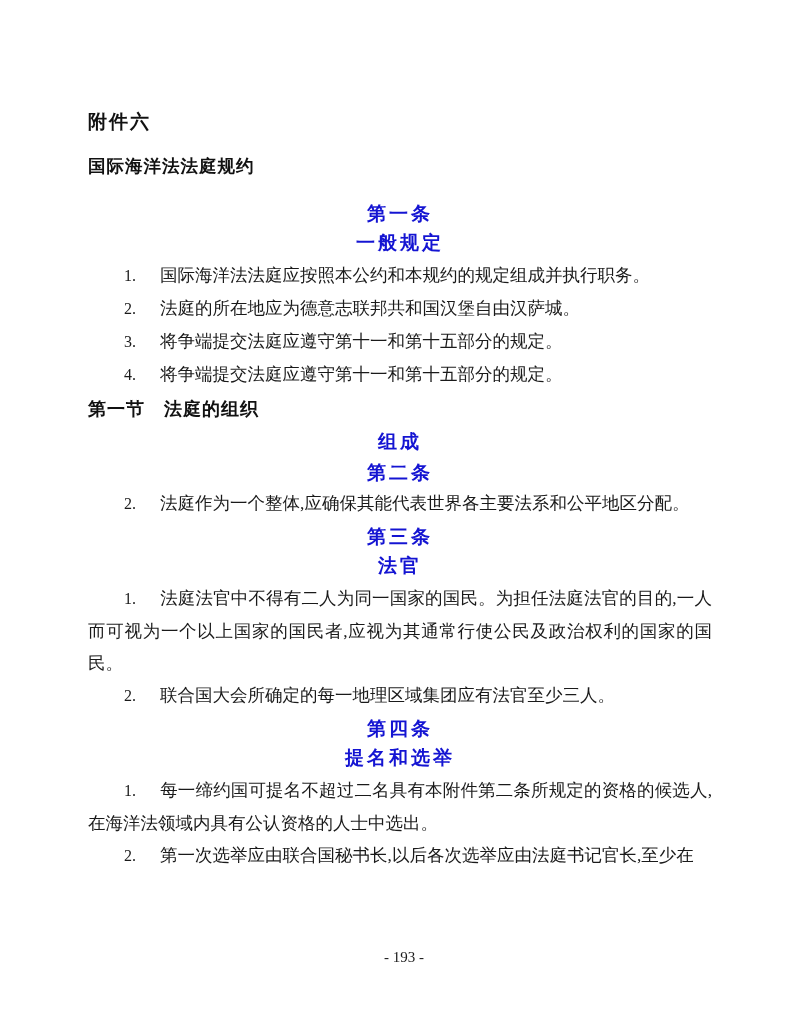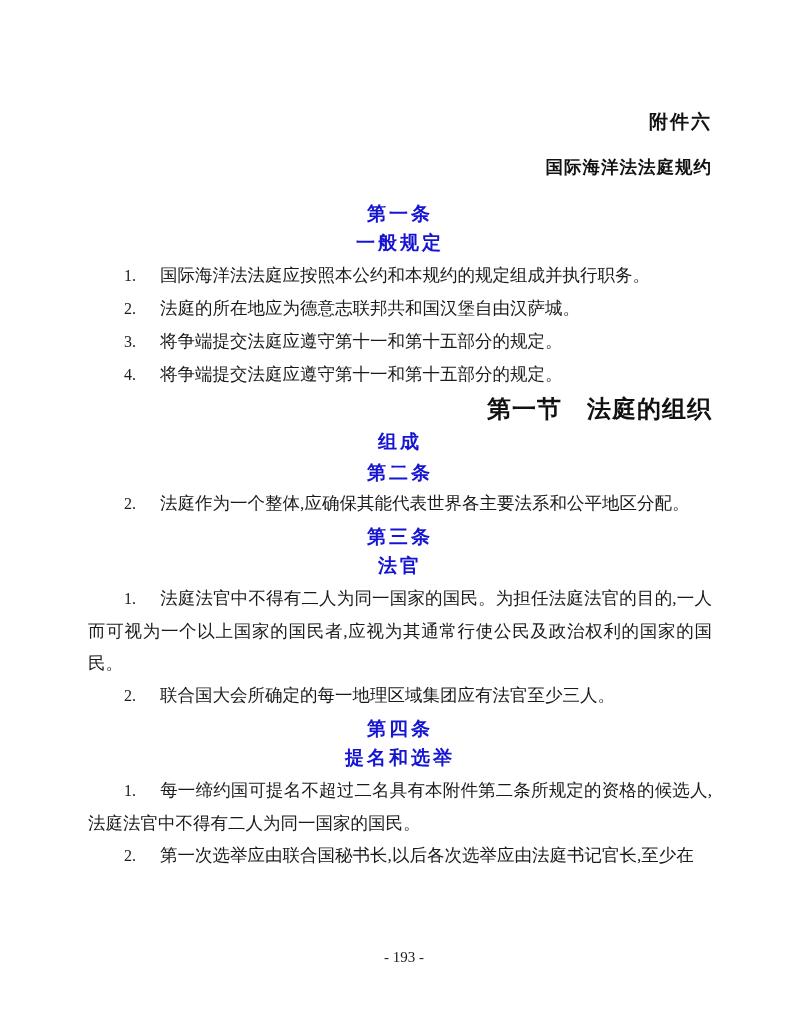--- a/index.html
+++ b/index.html
@@ -10,29 +10,29 @@
     font-family: "Liberation Serif", serif;
     color: #1a1a1a;
     overflow: hidden;
     margin: 0 auto;
   }
   .content { padding: 106px 88px 0 88px; }
 
   .h-black {
     font-family: "Liberation Sans", sans-serif;
     font-weight: 700;
-    text-align: right;
+    text-align: left;
     font-size: 19px;
     line-height: 32px;
     letter-spacing: 2px;
     margin: 0;
     color: #111111;
   }
-  .doc-title { font-size: 17.5px; letter-spacing: 1px; margin-top: 13px; }
-  .section-heading { font-size: 24px; line-height: 36px; letter-spacing: 1px; margin: 0; }
+  .doc-title { font-size: 17.5px; letter-spacing: 1px; margin-top: 13px; font-family: Liberation Mono, monospace; }
+  .section-heading { font-size: 18px; line-height: 36px; letter-spacing: 1px; margin: 0; }
 
   .h-blue {
     font-family: Liberation Serif, serif;
     font-weight: 700;
     color: var(--accent, #1414d2);
     text-align: center;
     font-size: 19px;
     letter-spacing: 3px;
     line-height: 29px;
     margin: 0;
@@ -92,19 +92,19 @@
 
     <p class="h-blue gap2">第三条</p>
     <p class="h-blue">法官</p>
 
     <p class="para gap2"><span class="pnum">1.</span><span>法庭法官中不得有二人为同一国家的国民。为担任法庭法官的目的,一人而可视为一个以上国家的国民者,应视为其通常行使公民及政治权利的国家的国民。</span></p>
     <p class="para"><span class="pnum">2.</span><span>联合国大会所确定的每一地理区域集团应有法官至少三人。</span></p>
 
     <p class="h-blue gap2">第四条</p>
     <p class="h-blue">提名和选举</p>
 
-    <p class="para gap2"><span class="pnum">1.</span><span>每一缔约国可提名不超过二名具有本附件第二条所规定的资格的候选人,法庭法官中不得有二人为同一国家的国民。</span></p>
+    <p class="para gap2"><span class="pnum">1.</span><span>每一缔约国可提名不超过二名具有本附件第二条所规定的资格的候选人,在海洋法领域内具有公认资格的人士中选出。</span></p>
     <p class="para"><span class="pnum">2.</span><span>第一次选举应由联合国秘书长,以后各次选举应由法庭书记官长,至少在</span></p>
 
   </div>
 
   <div class="footer">- 193 -</div>
 </div>
 
 </body></html>

